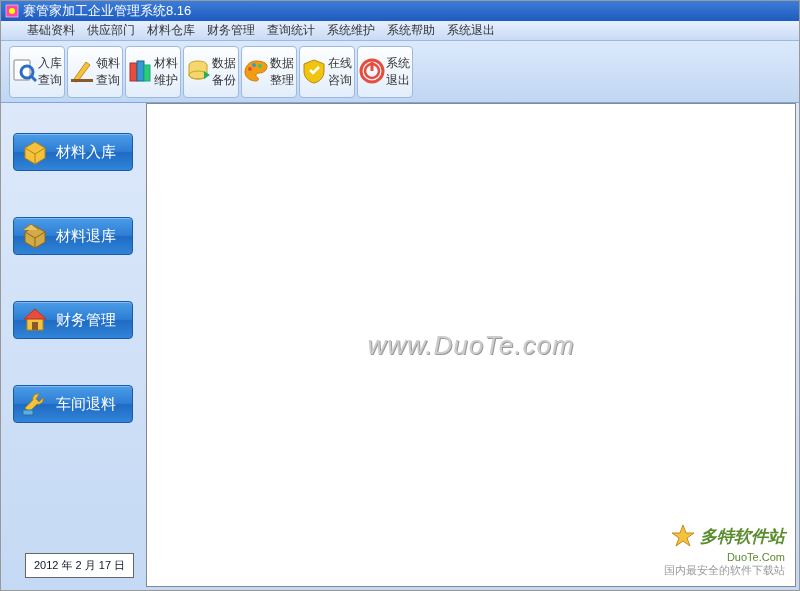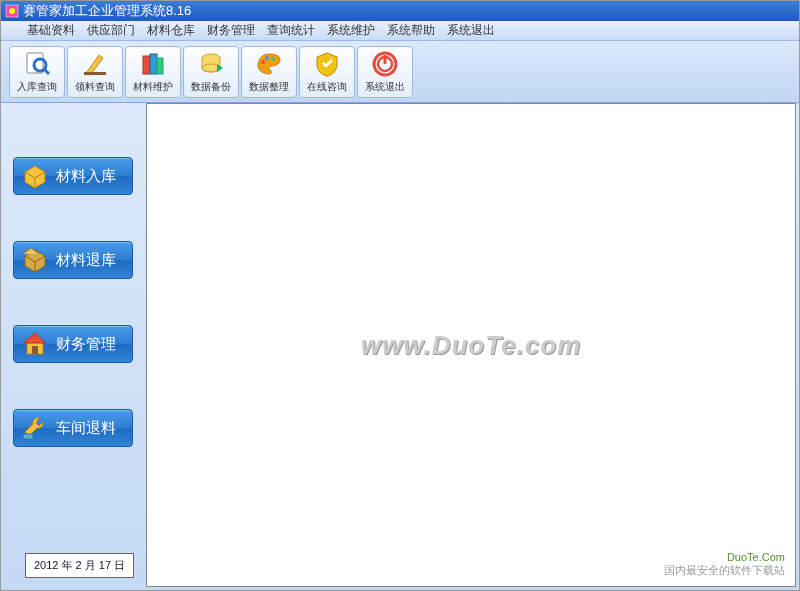--- a/index.html
+++ b/index.html
@@ -28,32 +28,32 @@
       height: 62px;
       background: linear-gradient(180deg, #dce9fb 0%, #c0d6f2 100%);
       border-bottom: 1px solid #7fa8d8;
       display: flex; align-items: center; padding: 4px 8px; gap: 2px;
     }
     .tool-btn {
       width: 56px; height: 52px;
       background: linear-gradient(180deg, #fdfefe 0%, #f0f6fd 50%, #e2edfb 100%);
       border: 1px solid #9db9dd;
       border-radius: 4px;
-      display: flex; flex-direction: column; align-items: center; justify-content: center;
-      cursor: pointer; font-size: 10px; color: #333;
+      display: flex; flex-direction: row; align-items: center; justify-content: center;
+      cursor: pointer; font-size: 12px; color: #333;
     }
     .tool-icon { width: 28px; height: 28px; display: flex; align-items: center; justify-content: center; margin-bottom: 2px; }
     
     .main-area {
       position: absolute; top: 102px; left: 0; right: 0; bottom: 0;
       background: linear-gradient(180deg, #dde9fa 0%, #c4d9f4 100%);
       display: flex;
     }
     
-    .sidebar { width: 145px; padding-top: 30px; display: flex; flex-direction: column; margin-top: 24px; }
+    .sidebar { width: 145px; padding-top: 30px; display: flex; flex-direction: column; }
     .side-btn {
       width: 120px; height: 38px;
       margin: 0 0 46px 12px;
       background: linear-gradient(180deg, #4a9de8 0%, #2e7ed4 48%, #1f6bc4 52%, #3185d8 100%);
       border: 1px solid #1a5aa8;
       border-radius: 4px;
       display: flex; align-items: center;
       cursor: pointer; color: #fff; font-size: 15px;
       box-shadow: inset 0 1px 0 rgba(255,255,255,0.3);
     }
@@ -69,21 +69,21 @@
       flex: 1;
       background: #fff;
       border: 1px solid #888;
       margin: 0 3px 3px 0;
       position: relative;
     }
     
     .watermark {
       position: absolute; top: 50%; left: 50%;
       transform: translate(-50%, -50%);
-      font-size: 26px; font-weight: bold; font-style: italic;
+      font-size: 26px; font-weight: normal; font-style: italic;
       color: #ccc;
       text-shadow: 1px 1px 0 #999, -1px -1px 0 #fff;
       letter-spacing: 1px;
       font-family: Arial, sans-serif;
       text-align: right;
     }
     
     .footer-logo {
       position: absolute; bottom: 8px; right: 10px;
       text-align: right; font-size: 10px; color: #888;
@@ -233,18 +233,24 @@
         <span>车间退料</span>
       </div>
 
       <div class="date-box">2012 年   2  月 17  日</div>
     </div>
 
     <div class="content">
       <div class="watermark">www.DuoTe.com</div>
 
       <div class="footer-logo">
+        <div class="logo-row">
+          <svg width="26" height="26" viewBox="0 0 26 26">
+              <polygon points="13,2 16,10 24,10 17,15 20,23 13,18 6,23 9,15 2,10 10,10" fill="#f5c23e" stroke="#c48a1a"></polygon>
+            </svg>
+          <span class="brand">多特软件站</span>
+        </div>
         <div class="url">DuoTe.Com</div>
         <div class="sub">国内最安全的软件下载站</div>
       </div>
     </div>
   </div>
 </div>
 
 </body></html>

